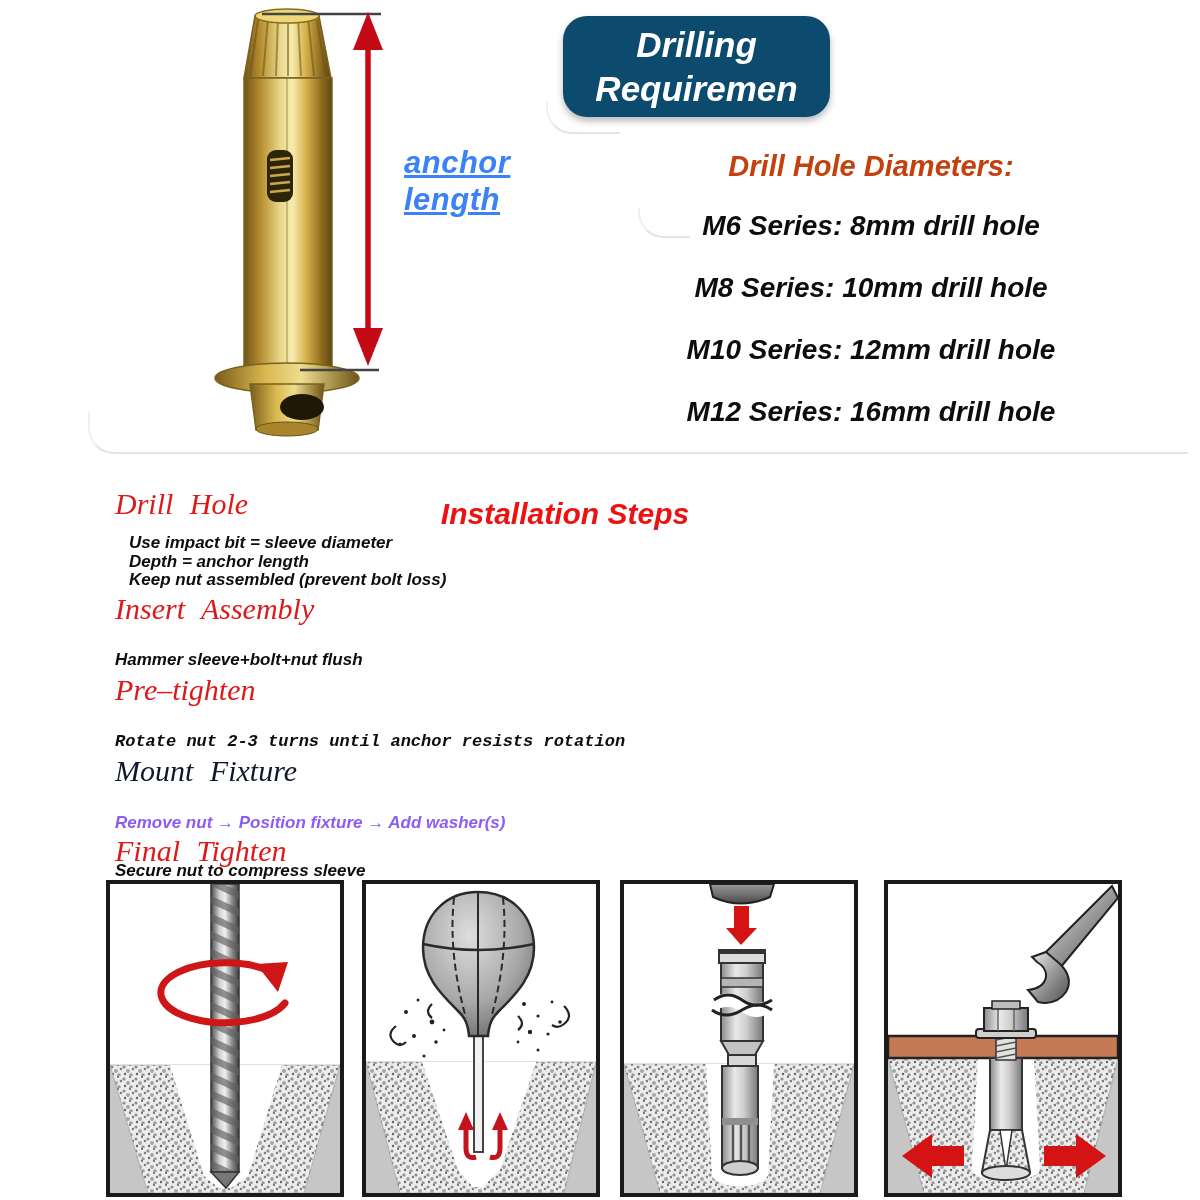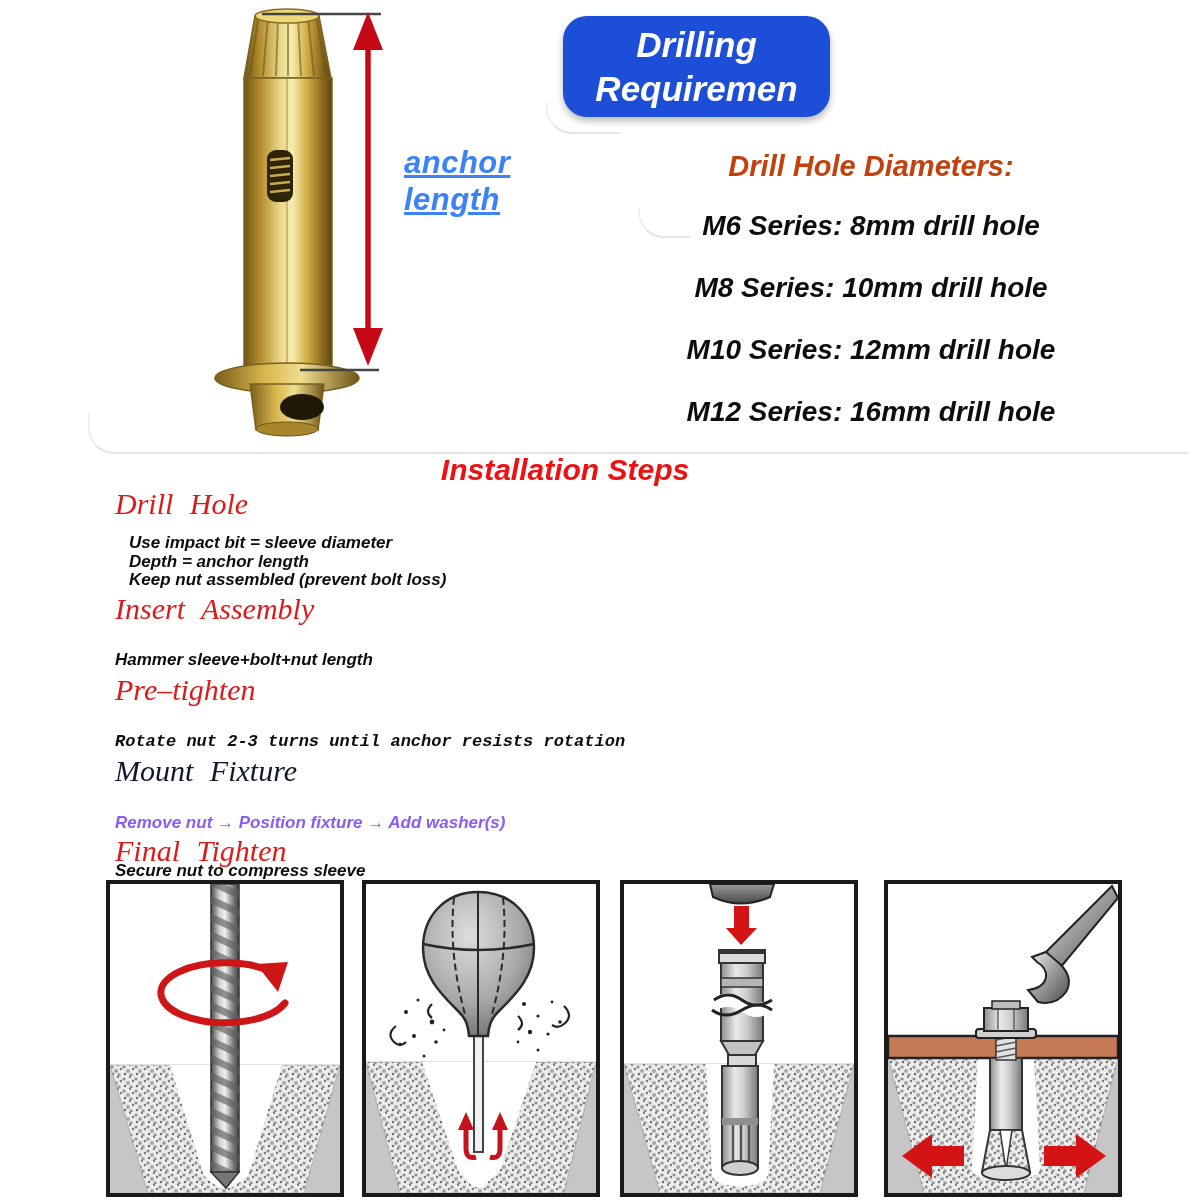--- a/index.html
+++ b/index.html
@@ -97,44 +97,44 @@
       <polygon points="218,12 203,50 233,50"></polygon>
       <polygon points="218,366 203,328 233,328"></polygon>
     </g>
   </svg>
 
   <div id="anchor-label" style="color: #3b82f6; text-decoration: underline;">
     <div>anchor</div>
     <div>length</div>
   </div>
 
-  <div id="drill-title-box" style="background: #1d4ed8; color: rgb(255, 255, 255);">
+  <div id="drill-title-box" style="background: #0c4a6e; color: rgb(255, 255, 255);">
     <div class="t">Drilling</div>
     <div class="t">Requiremen</div>
   </div>
 
   <div id="diam-block">
     <div id="diam-heading" style="color: #c2410c;">Drill Hole Diameters:</div>
     <div class="diam-item" style="color: rgb(13, 13, 13);">M6 Series: 8mm drill hole</div>
     <div class="diam-item" style="color: rgb(13, 13, 13);">M8 Series: 10mm drill hole</div>
     <div class="diam-item" style="color: rgb(13, 13, 13);">M10 Series: 12mm drill hole</div>
     <div class="diam-item" style="color: rgb(13, 13, 13);">M12 Series: 16mm drill hole</div>
   </div>
 
-  <div id="install-heading" style="color: rgb(238, 17, 17);">Installation Steps</div>
+  <div id="install-heading" style="color: rgb(238, 17, 17); margin-top: 44px;">Installation Steps</div>
 
   <div class="step-title" style="top: 487px; color: rgb(221, 26, 26);">Drill Hole</div>
   <div class="step-details" style="top: 534px; color: rgb(13, 13, 13);">
     <div>Use impact bit = sleeve diameter</div>
     <div>Depth = anchor length</div>
     <div>Keep nut assembled (prevent bolt loss)</div>
   </div>
 
   <div class="step-title" style="top: 592px; color: rgb(221, 26, 26);">Insert Assembly</div>
-  <div class="step-detail" style="top: 651px; color: rgb(13, 13, 13);">Hammer sleeve+bolt+nut length</div>
+  <div class="step-detail" style="top: 651px; color: rgb(13, 13, 13);">Hammer sleeve+bolt+nut flush</div>
 
   <div class="step-title" style="top: 673px; color: rgb(221, 26, 26);">Pre–tighten</div>
   <div class="step-detail" style="top: 733px; color: rgb(13, 13, 13); font-family: Liberation Mono, monospace;">Rotate nut 2-3 turns until anchor resists rotation</div>
 
   <div class="step-title" style="top: 754px; color: #0f172a;">Mount Fixture</div>
   <div class="step-detail" style="top: 814px; color: #8b5cf6;">Remove nut → Position fixture → Add washer(s)</div>
 
   <div class="step-title" style="top: 834px; color: rgb(221, 26, 26);">Final Tighten</div>
   <div class="step-detail" style="top: 862px; color: rgb(13, 13, 13);">Secure nut to compress sleeve</div>
 

